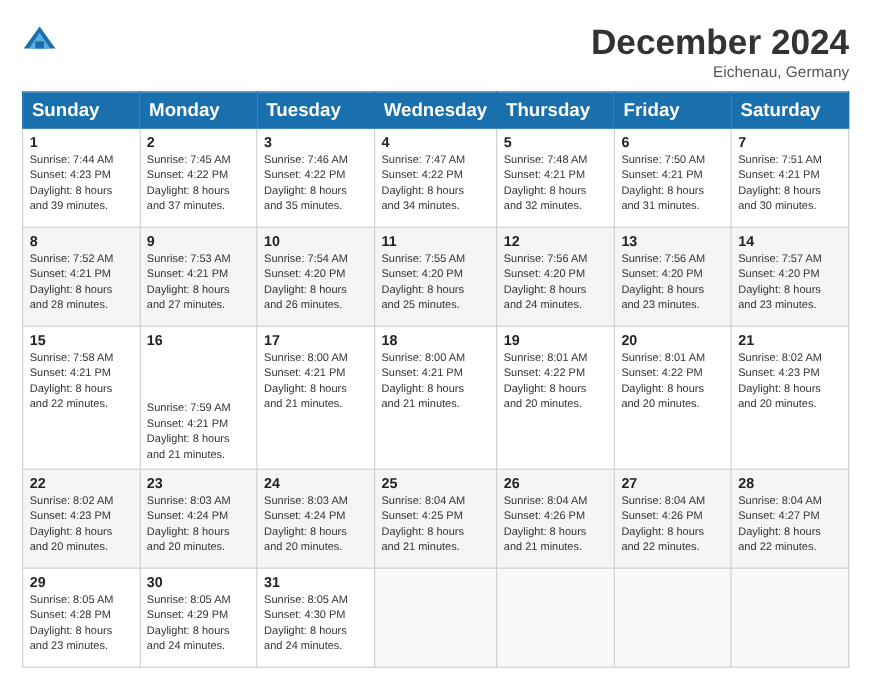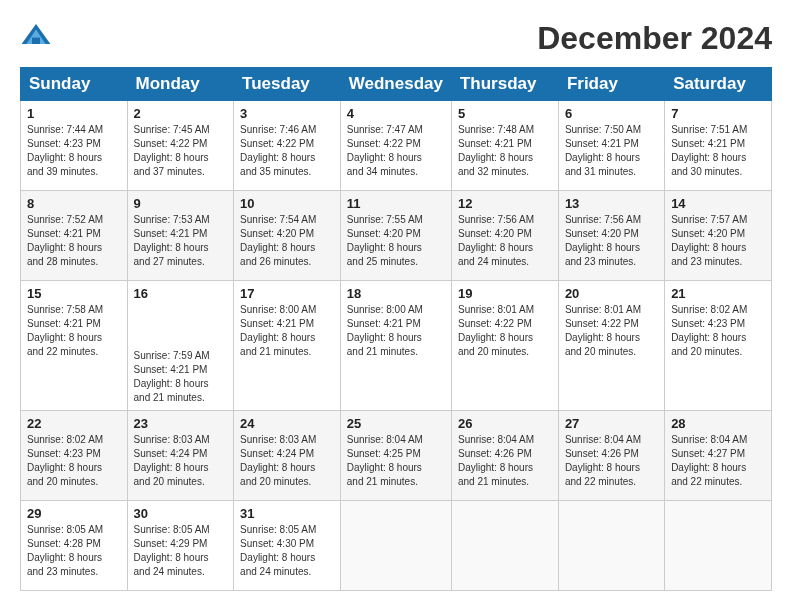--- a/index.html
+++ b/index.html
@@ -93,20 +93,21 @@
 <div class="header">
   <div class="logo">
     <svg class="logo-icon" viewBox="0 0 40 40">
       <polygon points="20,5 38,30 2,30" fill="#1a6fad"></polygon>
       <polygon points="20,12 32,30 8,30" fill="#5aabdf"></polygon>
       <rect x="15" y="22" width="10" height="8" fill="#1a6fad"></rect>
     </svg>
   </div>
   <div class="title-block">
     <div class="month-title">December 2024</div>
+    <div class="location">Eichenau, Germany</div>
   </div>
 </div>
 
 <table class="calendar">
   <thead>
     <tr id="weekday-header">
         <th>Sunday</th>
         <th>Monday</th>
         <th>Tuesday</th>
         <th>Wednesday</th>

